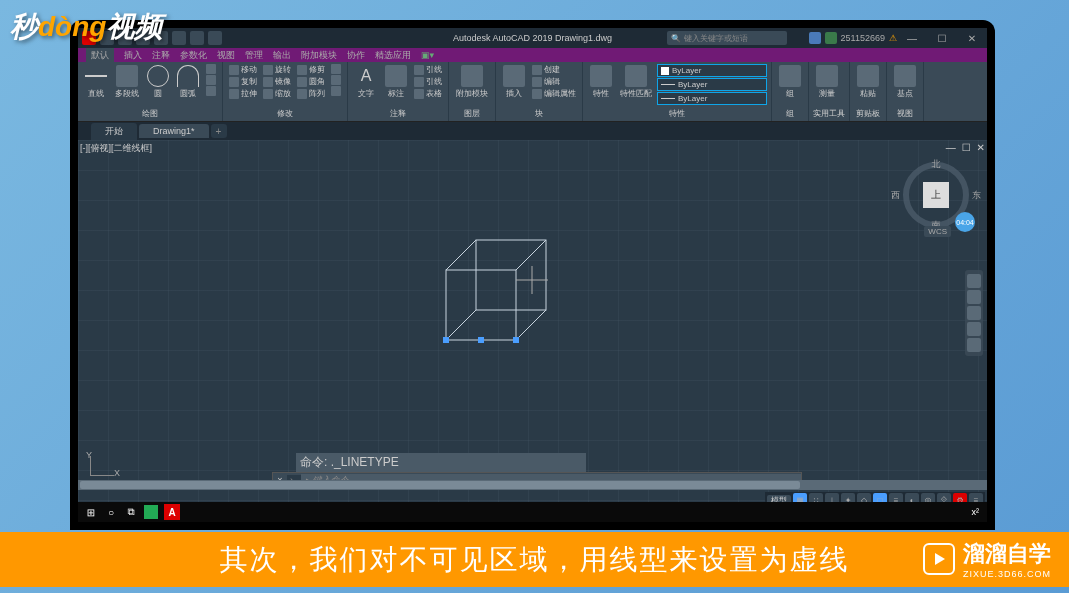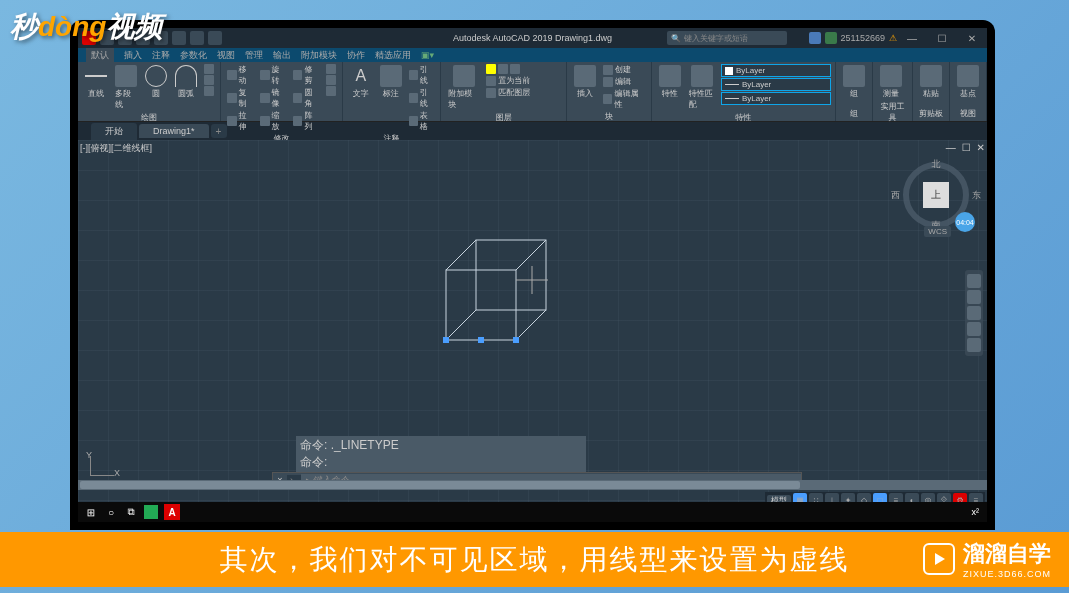--- a/index.html
+++ b/index.html
@@ -15,21 +15,21 @@
 .quickaccess { position: absolute; left: 4px; display: flex; gap: 4px; }
 .qa-icon { width: 14px; height: 14px; background: #3a4a57; border-radius: 2px; }
 .app-title { position: absolute; left: 50%; transform: translateX(-50%); color: #ccc; text-align: center; }
 .search-box { position: absolute; right: 200px; width: 120px; height: 14px; background: #3a4a57; border-radius: 2px; display: flex; align-items: center; padding: 0 4px; color: #888; font-size: 8px; }
 .user-info { position: absolute; right: 90px; display: flex; align-items: center; gap: 4px; color: #aaa; font-size: 9px; }
 .user-badge { width: 12px; height: 12px; background: #4a7ab8; border-radius: 2px; }
 .user-badge2 { width: 12px; height: 12px; background: #3a7a4a; border-radius: 2px; }
 .win-controls { position: absolute; right: 0; display: flex; }
 .win-btn { width: 30px; height: 20px; display: flex; align-items: center; justify-content: center; color: #aaa; font-size: 10px; cursor: pointer; }
 
-.menubar { height: 14px; background: #0c4a6e; display: flex; align-items: center; gap: 10px; padding: 0 8px; font-size: 9px; color: #aaa; }
+.menubar { height: 14px; background: #701a75; display: flex; align-items: center; gap: 10px; padding: 0 8px; font-size: 9px; color: #aaa; }
 .menubar span { cursor: pointer; }
 
 .ribbon { height: 60px; background: #3a4a57; display: flex; border-bottom: 1px solid #222; }
 .ribbon-panel { border-right: 1px solid #2a3a47; padding: 2px 4px; display: flex; flex-direction: column; justify-content: space-between; }
 .ribbon-panel-content { display: flex; gap: 2px; align-items: flex-start; }
 .ribbon-panel-title { font-size: 8px; color: #ccc; text-align: center; padding-top: 1px; }
 .big-btn { display: flex; flex-direction: column; align-items: center; gap: 1px; padding: 1px 3px; cursor: pointer; }
 .big-btn-icon { width: 22px; height: 22px; background: #5a6a77; border-radius: 2px; position: relative; }
 .big-btn-label { font-size: 8px; color: #ccc; }
 .small-btns { display: flex; flex-direction: column; gap: 1px; }
@@ -284,35 +284,20 @@
       </div>
       <div class="ribbon-panel-title">注释</div>
     </div>
 
     <div class="ribbon-panel">
       <div class="ribbon-panel-content">
         <div class="big-btn">
               <div class="big-btn-icon"></div>
               <div class="big-btn-label">附加模块</div>
             </div>
-        <div class="small-btns" style="width:80px">
-          <div class="small-btn">
-                <div class="small-btn-icon" style="background:#ff0"></div>
-                <div class="small-btn-icon"></div>
-                <div class="small-btn-icon"></div>
-              </div>
-          <div class="small-btn">
-                <div class="small-btn-icon"></div>
-                <span>置为当前</span>
-              </div>
-          <div class="small-btn">
-                <div class="small-btn-icon"></div>
-                <span>匹配图层</span>
-              </div>
-        </div>
       </div>
       <div class="ribbon-panel-title">图层</div>
     </div>
 
     <div class="ribbon-panel">
       <div class="ribbon-panel-content">
         <div class="big-btn">
               <div class="big-btn-icon"></div>
               <div class="big-btn-label">插入</div>
             </div>
@@ -457,21 +442,20 @@
     <div class="navbar-tools">
       <div class="navtool"></div>
       <div class="navtool"></div>
       <div class="navtool"></div>
       <div class="navtool"></div>
       <div class="navtool"></div>
     </div>
 
     <div class="cmdhistory">
       <div>命令: ._LINETYPE</div>
-      <div>命令:</div>
     </div>
     <div class="cmdline">
       <div class="cmdline-close">×</div>
       <div class="cmdline-arrow">›_</div>
       <div class="cmdline-input"><span style="margin-right:3px">▸</span><span>键入命令</span></div>
     </div>
 
     <div class="crosshair-scroll">
       <div class="scrollthumb"></div>
     </div>

